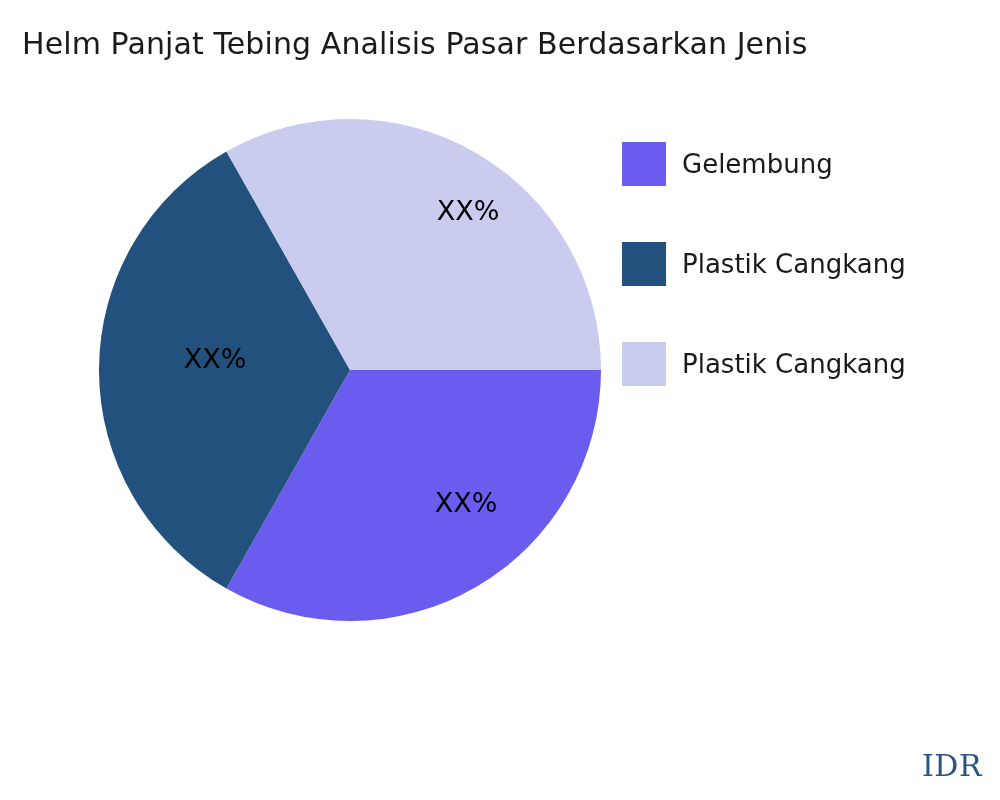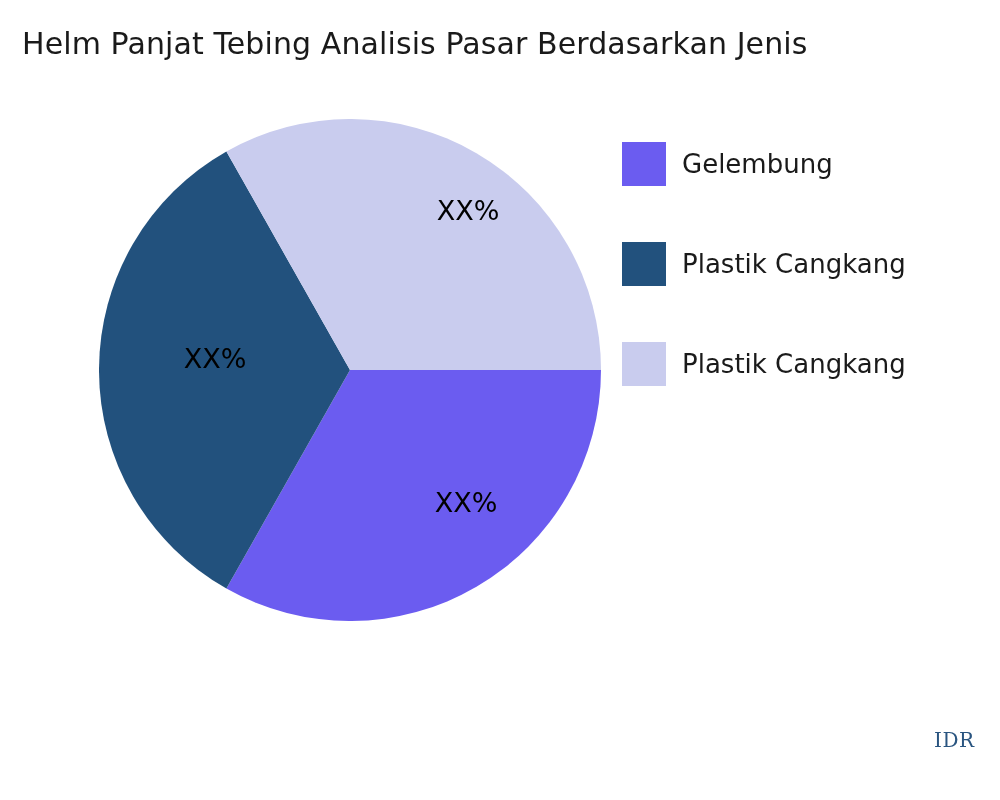--- a/index.html
+++ b/index.html
@@ -80,27 +80,26 @@
     font-size: 26px;
     color: #1a1a1a;
     white-space: nowrap;
     line-height: 1;
   }
 
   
   #watermark {
     position: absolute;
     left: 922px;
-    top: 728px;
+    top: 748px;
     font-family: "DejaVu Serif", "Liberation Serif", serif;
-    font-size: 20px;
+    font-size: 30px;
     color: #2a5580;
     white-space: nowrap;
     letter-spacing: 0.5px;
-    margin-left: 12px;
   }
 </style>
 </head>
 <body>
 
 <div id="chart-root">
 
   <div id="chart-title">Helm Panjat Tebing Analisis Pasar Berdasarkan Jenis</div>
 
   <div id="pie-wrap">

